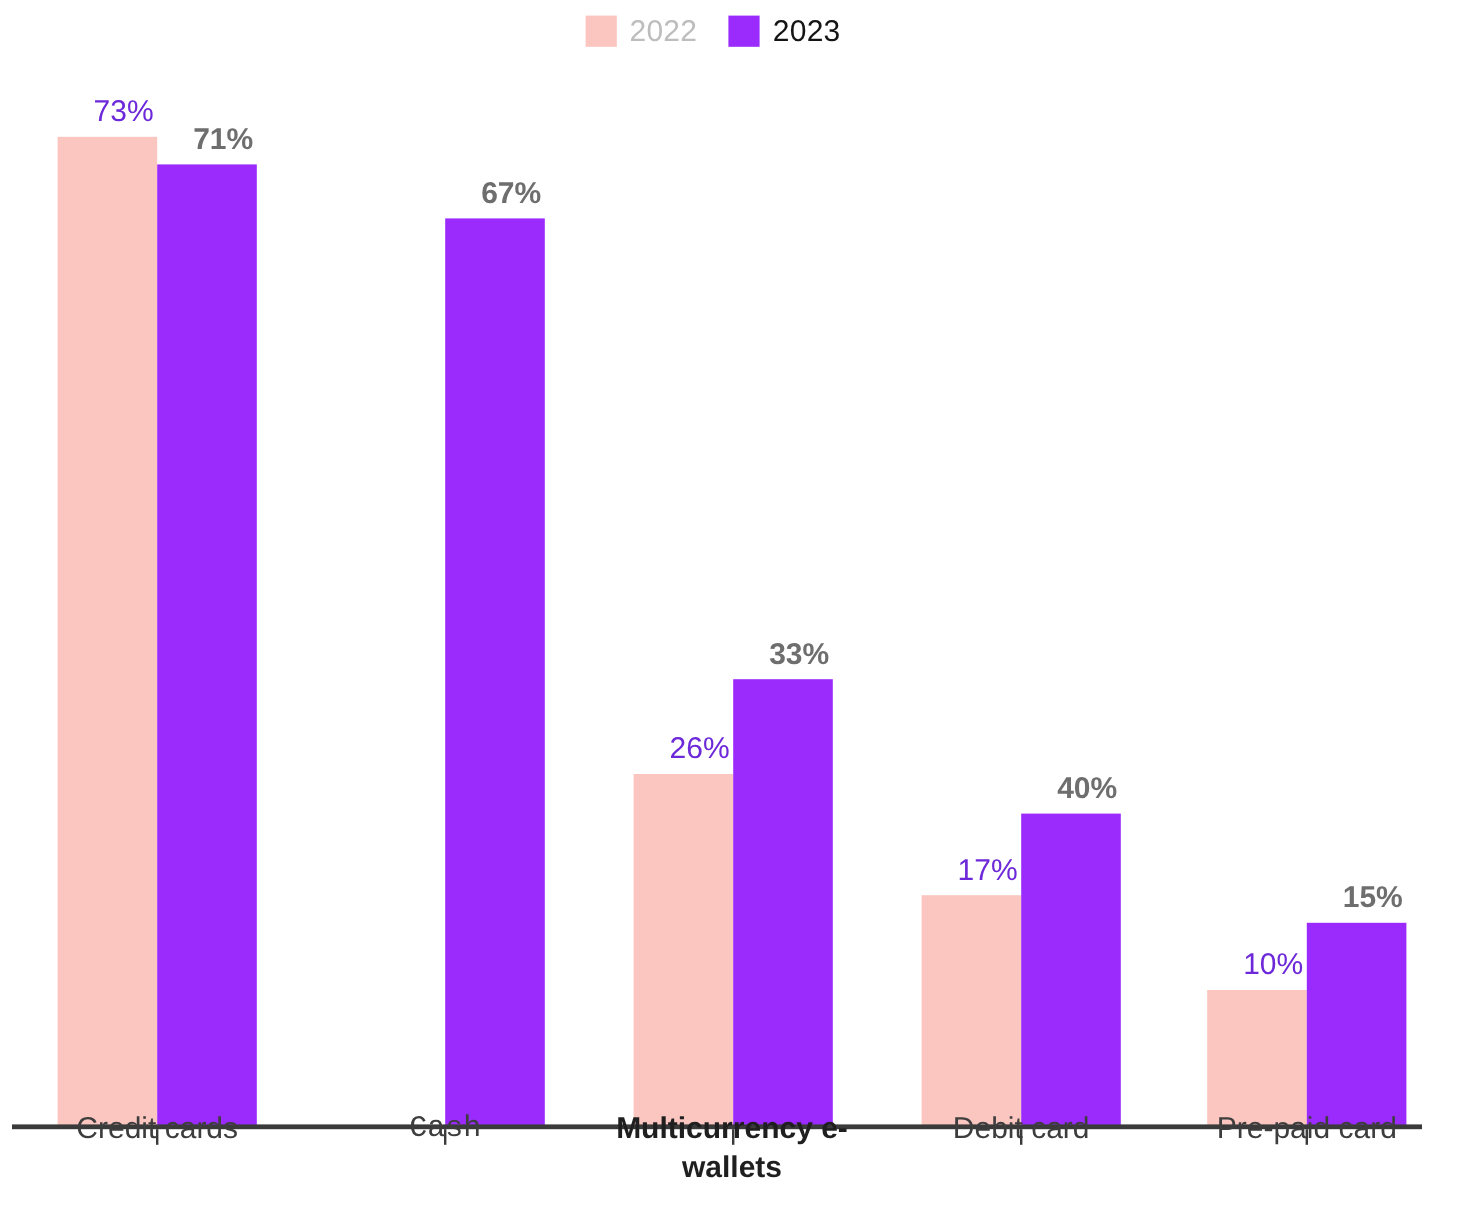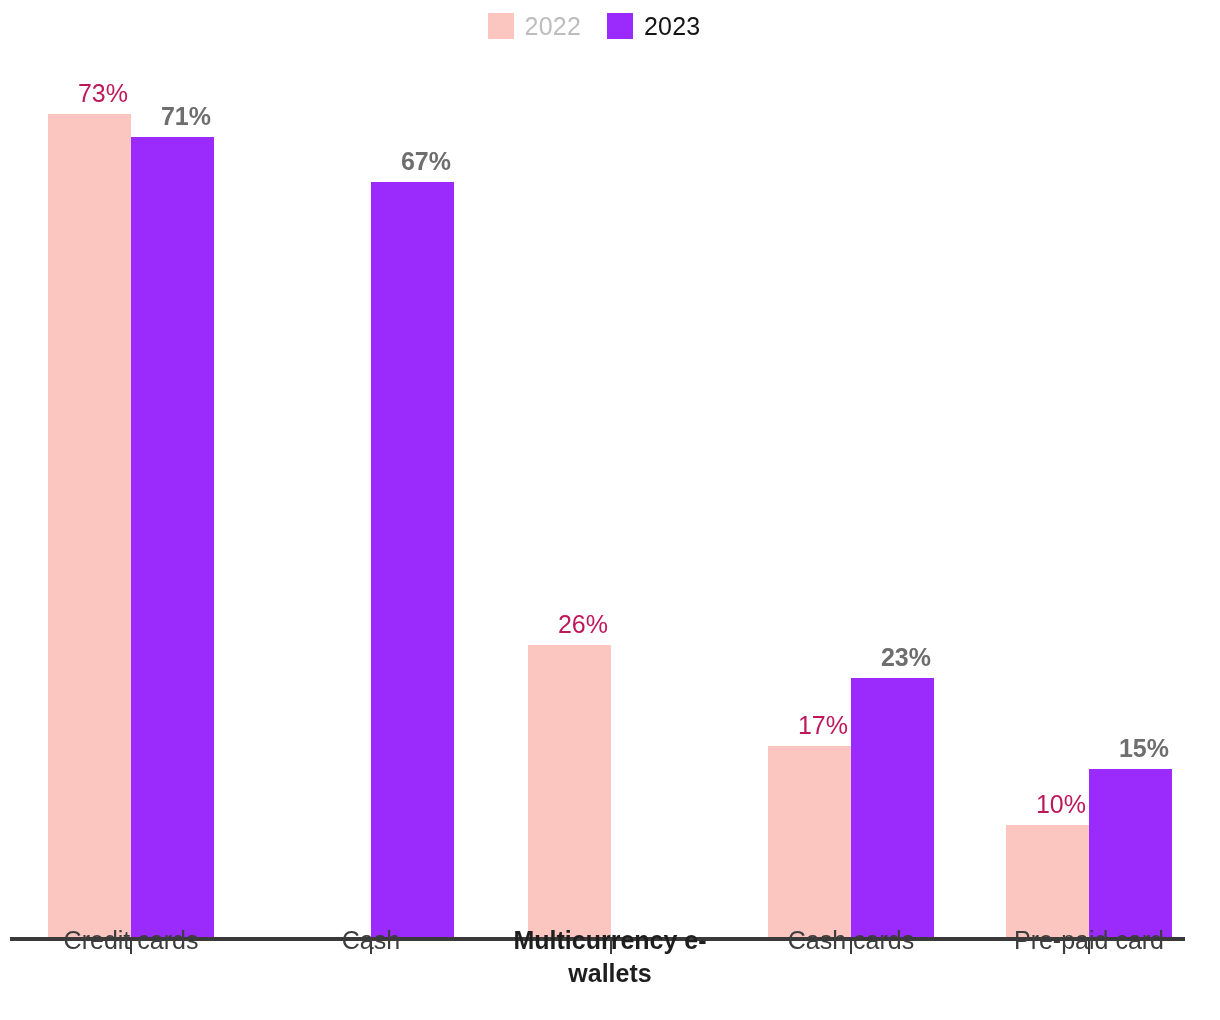--- a/index.html
+++ b/index.html
@@ -74,21 +74,21 @@
   .bar.y2022 { background: #fbc6c0; }
   .bar.y2023 { background: #9b2bfd; }
   .bar-value {
     position: absolute;
     right: 3px;
     font-size: 25px;
     line-height: 30px;
     white-space: nowrap;
   }
   .bar-value.y2022 {
-    color: #be185d;
+    color: #6d28d9;
     font-weight: 400;
   }
   .bar-value.y2023 {
     color: #6e6e6e;
     font-weight: 700;
     margin-top: 28px;
   }
 
   
   #axis-line {
@@ -157,30 +157,34 @@
       <div class="bar y2023" id="bar-1-1" style="height: 756px;"></div>
       <div class="bar-value y2023" id="val-1-1" style="bottom: 762px;">67%</div>
     </div>
   </div>
 
   <div class="group" id="group-2" style="left:528px; width:166px;">
     <div class="bar-wrap" style="left:0px;">
       <div class="bar y2022" id="bar-0-2" style="height: 293px;"></div>
       <div class="bar-value y2022" id="val-0-2" style="bottom: 299px;">26%</div>
     </div>
+    <div class="bar-wrap" style="left:83px;">
+      <div class="bar y2023" id="bar-1-2" style="height: 372px;"></div>
+      <div class="bar-value y2023" id="val-1-2" style="bottom: 378px;">33%</div>
+    </div>
   </div>
 
   <div class="group" id="group-3" style="left:768px; width:166px;">
     <div class="bar-wrap" style="left:0px;">
       <div class="bar y2022" id="bar-0-3" style="height: 192px;"></div>
       <div class="bar-value y2022" id="val-0-3" style="bottom: 198px; margin-top: 45px;">17%</div>
     </div>
     <div class="bar-wrap" style="left:83px;">
       <div class="bar y2023" id="bar-1-3" style="height: 260px;"></div>
-      <div class="bar-value y2023" id="val-1-3" style="bottom: 266px;">23%</div>
+      <div class="bar-value y2023" id="val-1-3" style="bottom: 266px;">40%</div>
     </div>
   </div>
 
   <div class="group" id="group-4" style="left:1006px; width:166px;">
     <div class="bar-wrap" style="left:0px;">
       <div class="bar y2022" id="bar-0-4" style="height: 113px;"></div>
       <div class="bar-value y2022" id="val-0-4" style="bottom: 119px;">10%</div>
     </div>
     <div class="bar-wrap" style="left:83px;">
       <div class="bar y2023" id="bar-1-4" style="height: 169px;"></div>
@@ -191,16 +195,16 @@
 </div>
 
 <div id="axis-line"></div>
 <div class="tick" style="left:130px;"></div>
 <div class="tick" style="left:370px;"></div>
 <div class="tick" style="left:610px;"></div>
 <div class="tick" style="left:850px;"></div>
 <div class="tick" style="left:1088px;"></div>
 
 <div class="cat-label normal" style="left:16px;">Credit cards</div>
-<div class="cat-label normal" style="left:256px;">Cash</div>
+<div class="cat-label normal" style="left:256px;font-family:Liberation Mono, monospace;">Cash</div>
 <div class="cat-label highlight" style="left:496px; width:228px;">Multicurrency e-wallets</div>
-<div class="cat-label normal" style="left:736px;">Cash cards</div>
+<div class="cat-label normal" style="left:736px;">Debit card</div>
 <div class="cat-label normal" style="left:974px;">Pre-paid card</div>
 
 </body></html>

